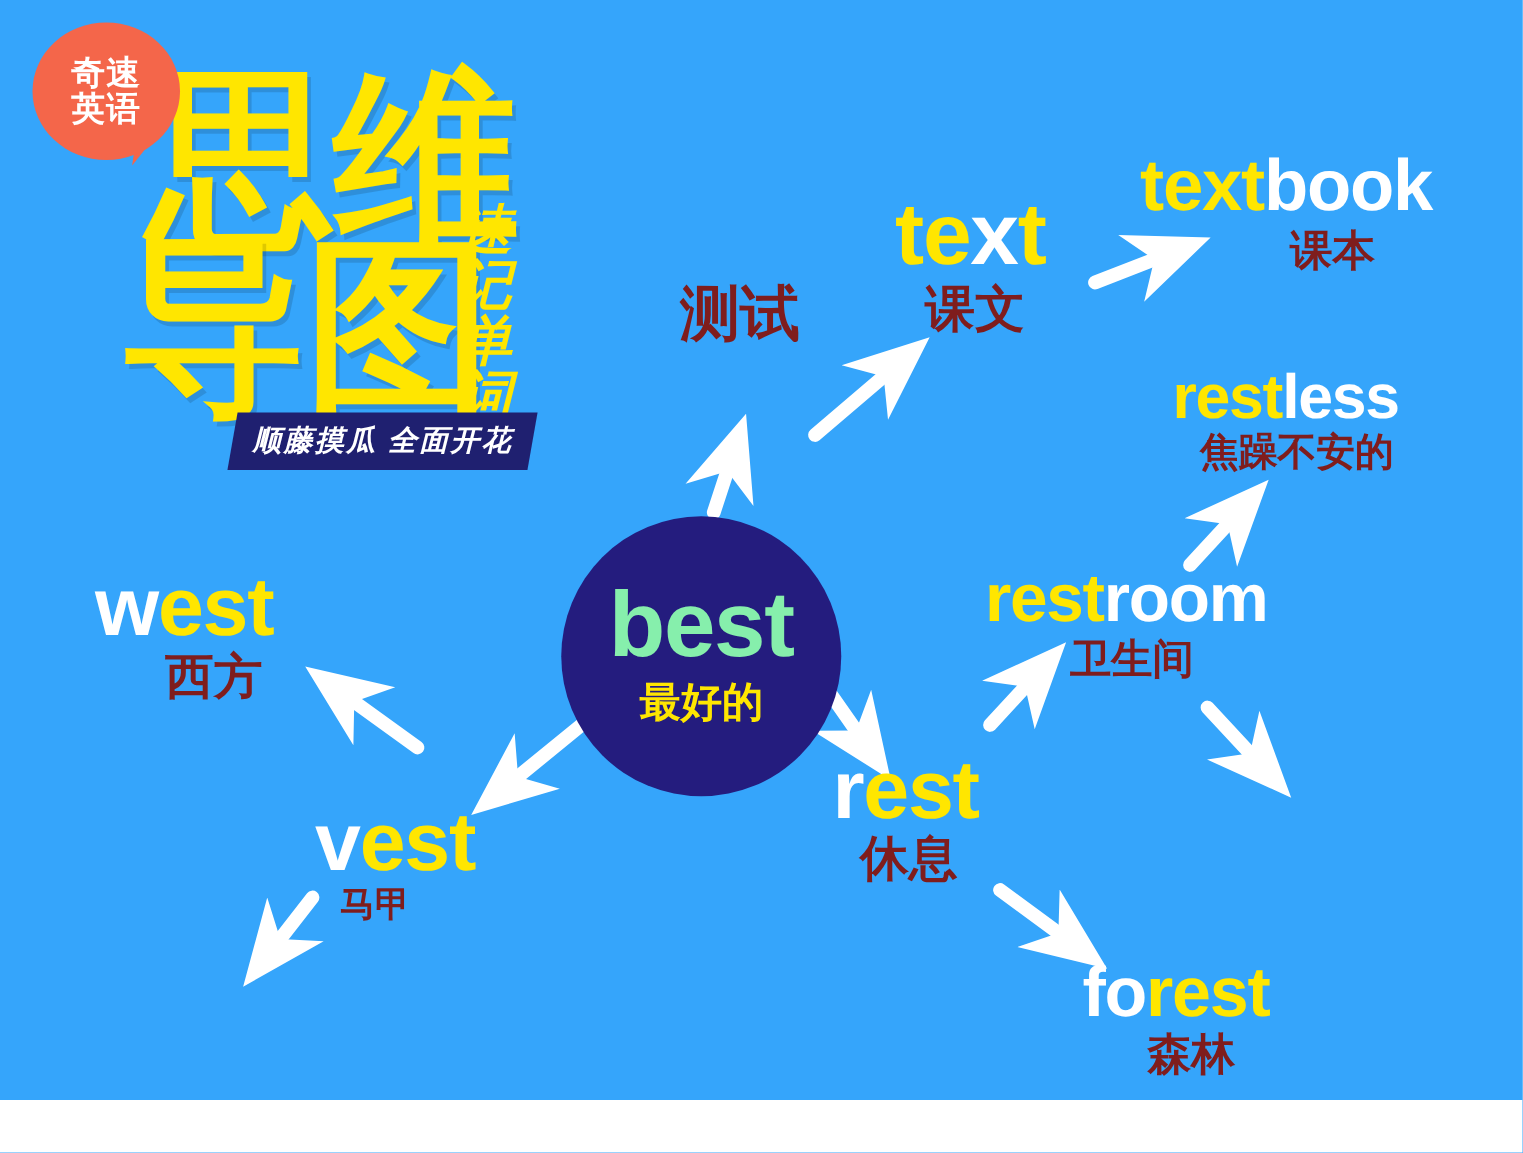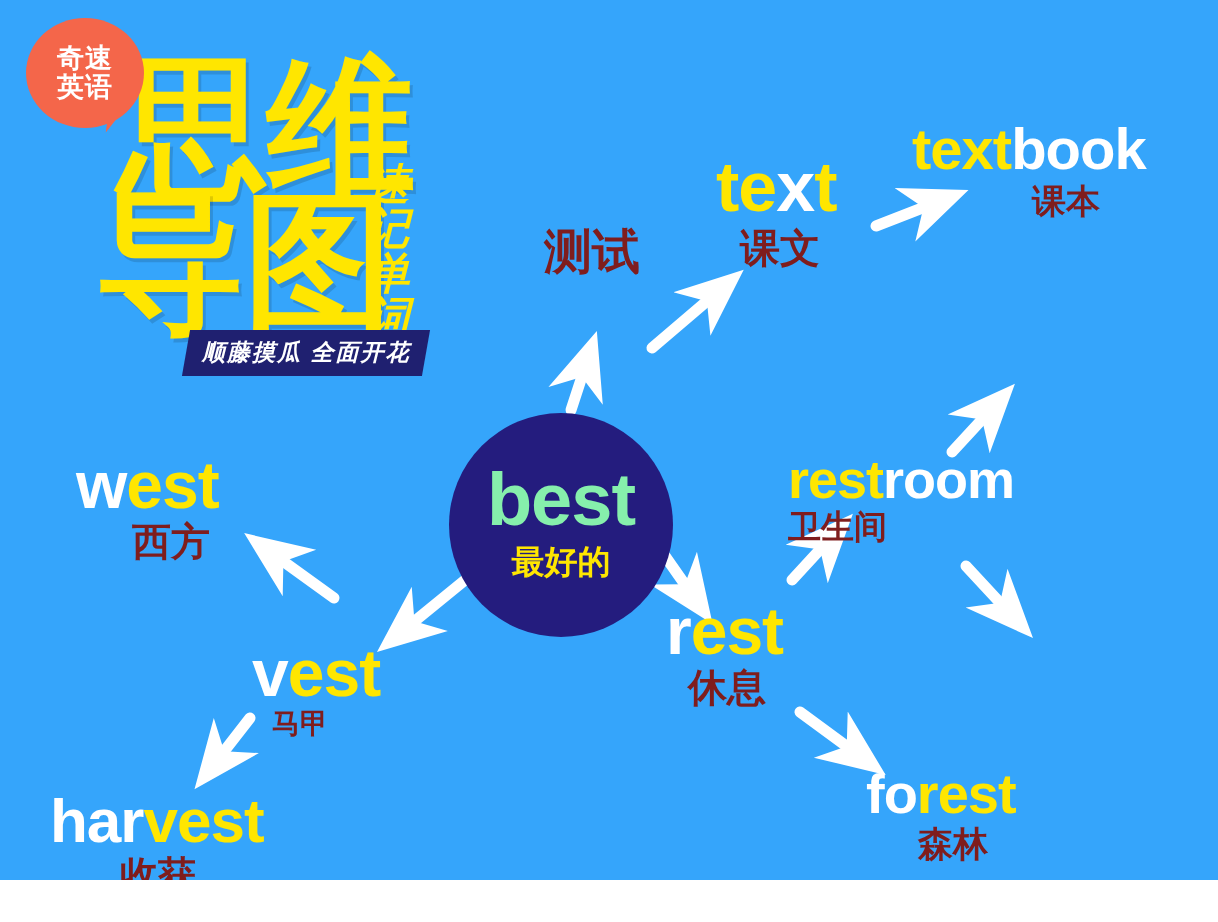--- a/index.html
+++ b/index.html
@@ -161,21 +161,21 @@
   .n-textbook      {left:912px; top:120px;}
   .n-textbook .word{font-size:58px;}
   .n-textbook .cn  {font-size:34px; margin-top:6px; margin-left:120px;}
 
   .n-restless      {left:938px; top:292px;}
   .n-restless .word{font-size:50px;}
   .n-restless .cn  {font-size:31px; margin-top:4px; margin-left:22px;}
 
   .n-restroom      {left:788px; top:452px;}
   .n-restroom .word{font-size:54px;}
-  .n-restroom .cn  {font-size:33px; margin-top:4px; }
+  .n-restroom .cn  {font-size:33px; margin-top:4px; margin-left:68px;}
 
   .n-restaurant      {left:898px; top:628px;}
   .n-restaurant .word{font-size:52px;}
   .n-restaurant .cn  {font-size:32px; margin-top:4px; margin-left:104px;}
 
   .n-rest      {left:666px; top:598px;}
   .n-rest .word{font-size:66px;}
   .n-rest .cn  {font-size:39px; margin-top:4px; margin-left:22px;}
 
   .n-forest      {left:866px; top:766px;}
@@ -255,20 +255,24 @@
   <div class="node n-text">
     <span class="word"><span class="y">te</span><span class="w">x</span><span class="y">t</span></span>
     <span class="cn">课文</span>
   </div>
 
   <div class="node n-textbook">
     <span class="word"><span class="y">text</span><span class="w">book</span></span>
     <span class="cn">课本</span>
   </div>
 
+  <div class="node n-restless">
+    <span class="word"><span class="y">rest</span><span class="w">less</span></span>
+    <span class="cn">焦躁不安的</span>
+  </div>
 
   <div class="node n-restroom">
     <span class="word"><span class="y">rest</span><span class="w">room</span></span>
     <span class="cn">卫生间</span>
   </div>
 
 
   <div class="node n-rest">
     <span class="word"><span class="w">r</span><span class="y">est</span></span>
     <span class="cn">休息</span>
@@ -282,18 +286,14 @@
   <div class="node n-forest">
     <span class="word"><span class="w">fo</span><span class="y">rest</span></span>
     <span class="cn">森林</span>
   </div>
 
   <div class="node n-vest">
     <span class="word"><span class="w">v</span><span class="y">est</span></span>
     <span class="cn">马甲</span>
   </div>
 
-  <div class="node n-harvest">
-    <span class="word"><span class="w">har</span><span class="y">vest</span></span>
-    <span class="cn">收获</span>
-  </div>
 
 </div>
 
 </body></html>

